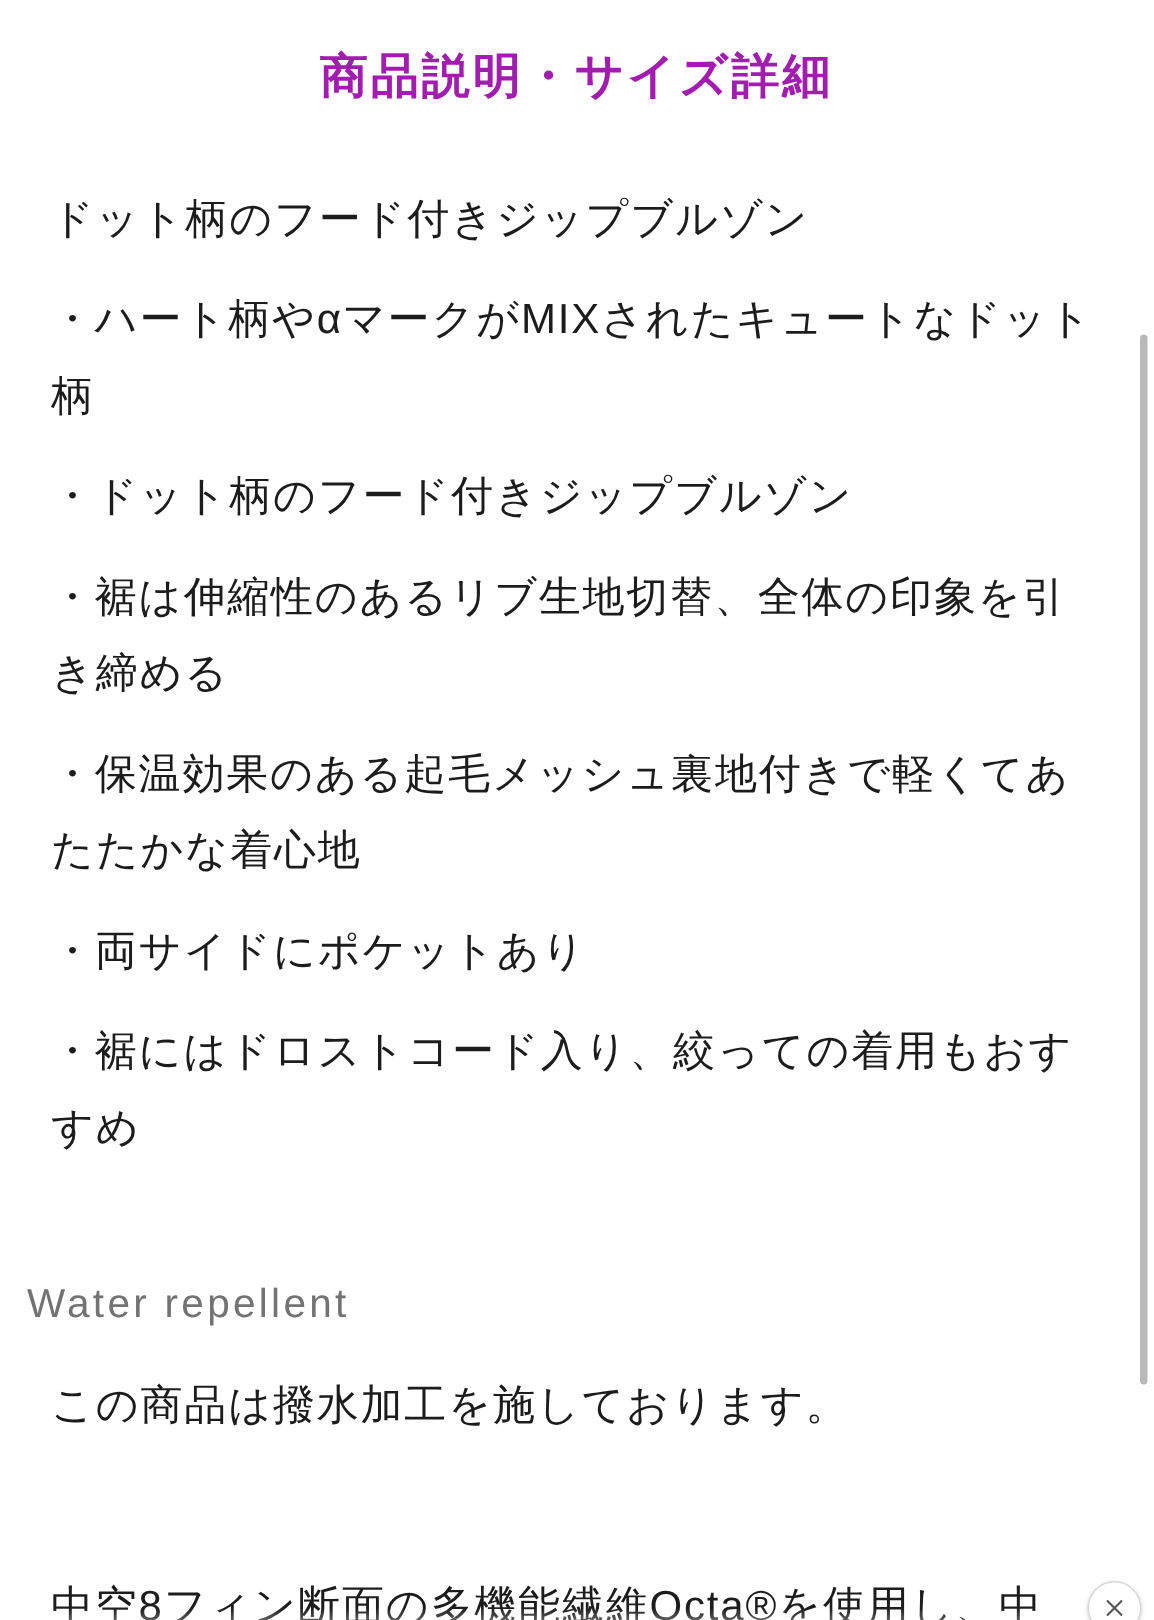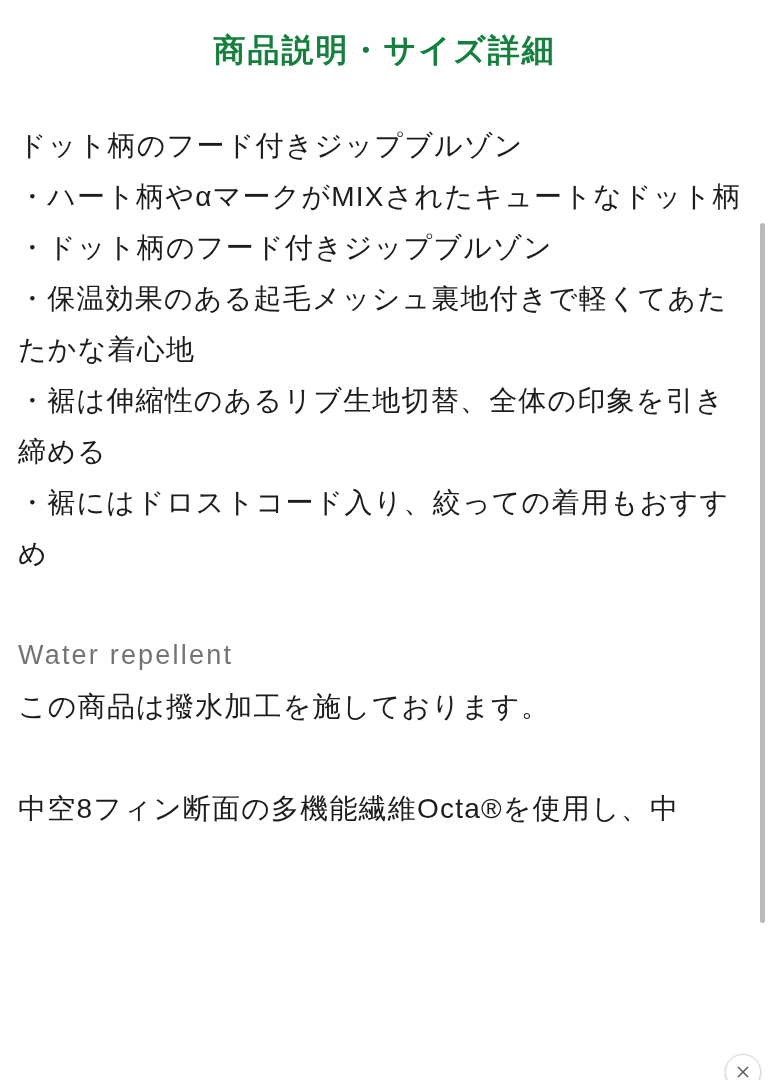--- a/index.html
+++ b/index.html
@@ -22,33 +22,33 @@
     box-sizing: border-box;
     padding: 0 18px;
   }
   .title {
     text-align: center;
     font-size: 32px;
     font-weight: bold;
     letter-spacing: 2px;
     margin: 18px 0 0 0;
     padding-top: 12px;
-    color: #15803d;
+    color: #a21caf;
     line-height: 1.3;
   }
   .body-block {
     margin-top: 48px;
     font-size: 28px;
     line-height: 51px;
     letter-spacing: 1.2px;
     color: #1c1c1c;
     font-weight: 400;
   }
   .para {
-    margin: 0;
+    margin: 16px;
     white-space: pre-wrap;
     word-break: break-word;
   }
   .spacer {
     height: 51px;
   }
   .section-head {
     margin: 0;
     font-size: 27px;
     line-height: 51px;
@@ -106,22 +106,23 @@
 <body>
 
 <div class="page">
 
   <h1 class="title">商品説明・サイズ詳細</h1>
 
   <div class="body-block">
     <p class="para">ドット柄のフード付きジップブルゾン</p>
     <p class="para">・ハート柄やαマークがMIXされたキュートなドット柄</p>
     <p class="para">・ドット柄のフード付きジップブルゾン</p>
+    <p class="para">・裾は伸縮性のあるリブ生地切替、全体の印象を引き締める</p>
     <p class="para">・保温効果のある起毛メッシュ裏地付きで軽くてあたたかな着心地</p>
-    <p class="para">・裾は伸縮性のあるリブ生地切替、全体の印象を引き締める</p>
+    <p class="para">・両サイドにポケットあり</p>
     <p class="para">・裾にはドロストコード入り、絞っての着用もおすすめ</p>
 
     <div class="spacer"></div>
 
     <p class="section-head">Water repellent</p>
     <p class="para">この商品は撥水加工を施しております。</p>
 
     <div class="spacer"></div>
 
     <p class="para">中空8フィン断面の多機能繊維Octa®を使用し、中</p>

